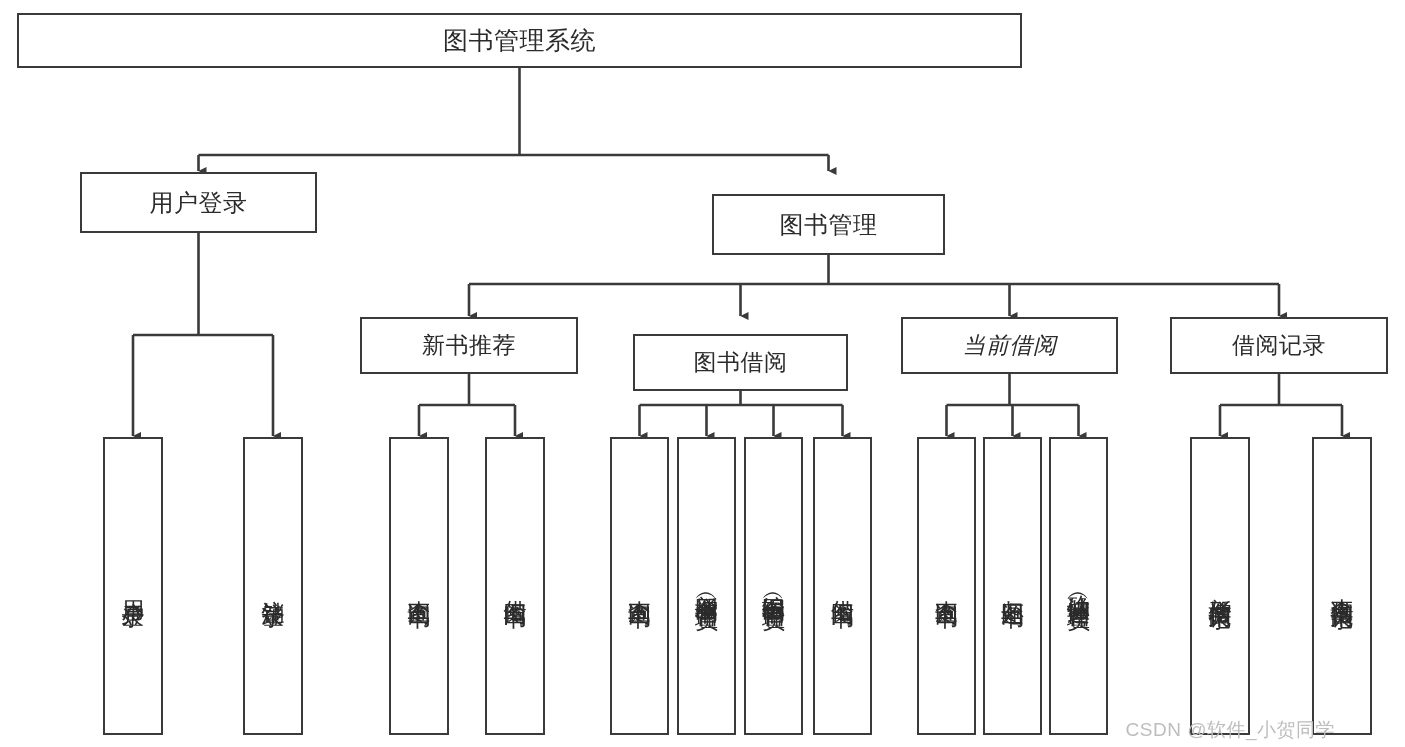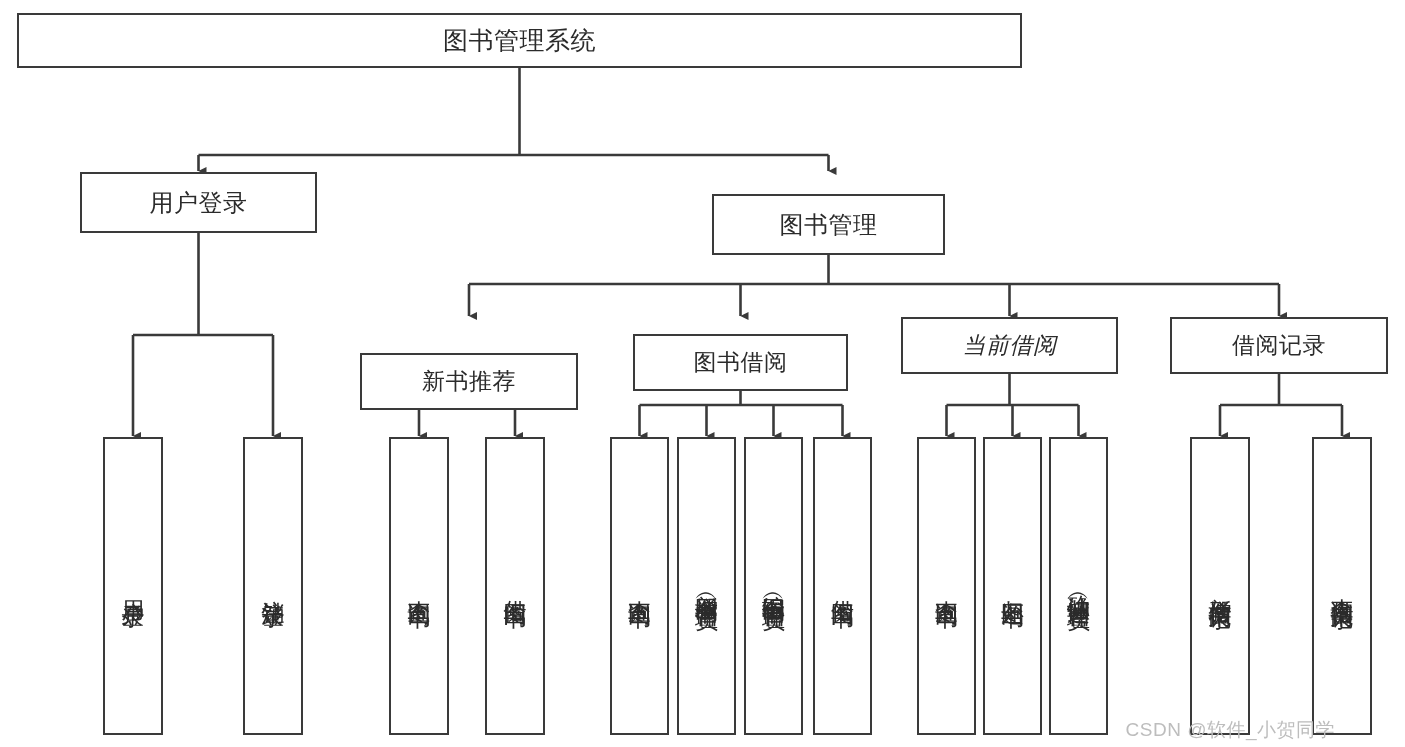--- a/index.html
+++ b/index.html
@@ -120,21 +120,21 @@
     <span class="node-label">图书管理系统</span>
   </div>
 
   <div class="node-box level-1" style="left:80px;top:172px;width:237px;height:61px;">
     <span class="node-label">用户登录</span>
   </div>
   <div class="node-box level-1" style="left:712px;top:184px;width:233px;height:61px;margin-top:10px;">
     <span class="node-label">图书管理</span>
   </div>
 
-  <div class="node-box level-2" style="left:360px;top:317px;width:218px;height:57px;margin-top:36px;">
+  <div class="node-box level-2" style="left:360px;top:317px;width:218px;height:57px;">
     <span class="node-label">新书推荐</span>
   </div>
   <div class="node-box level-2" style="left:633px;top:334px;width:215px;height:57px;">
     <span class="node-label">图书借阅</span>
   </div>
   <div class="node-box level-2" style="left:901px;top:317px;width:217px;height:57px;font-style:italic;">
     <span class="node-label">当前借阅</span>
   </div>
   <div class="node-box level-2" style="left:1170px;top:317px;width:218px;height:57px;">
     <span class="node-label">借阅记录</span>

